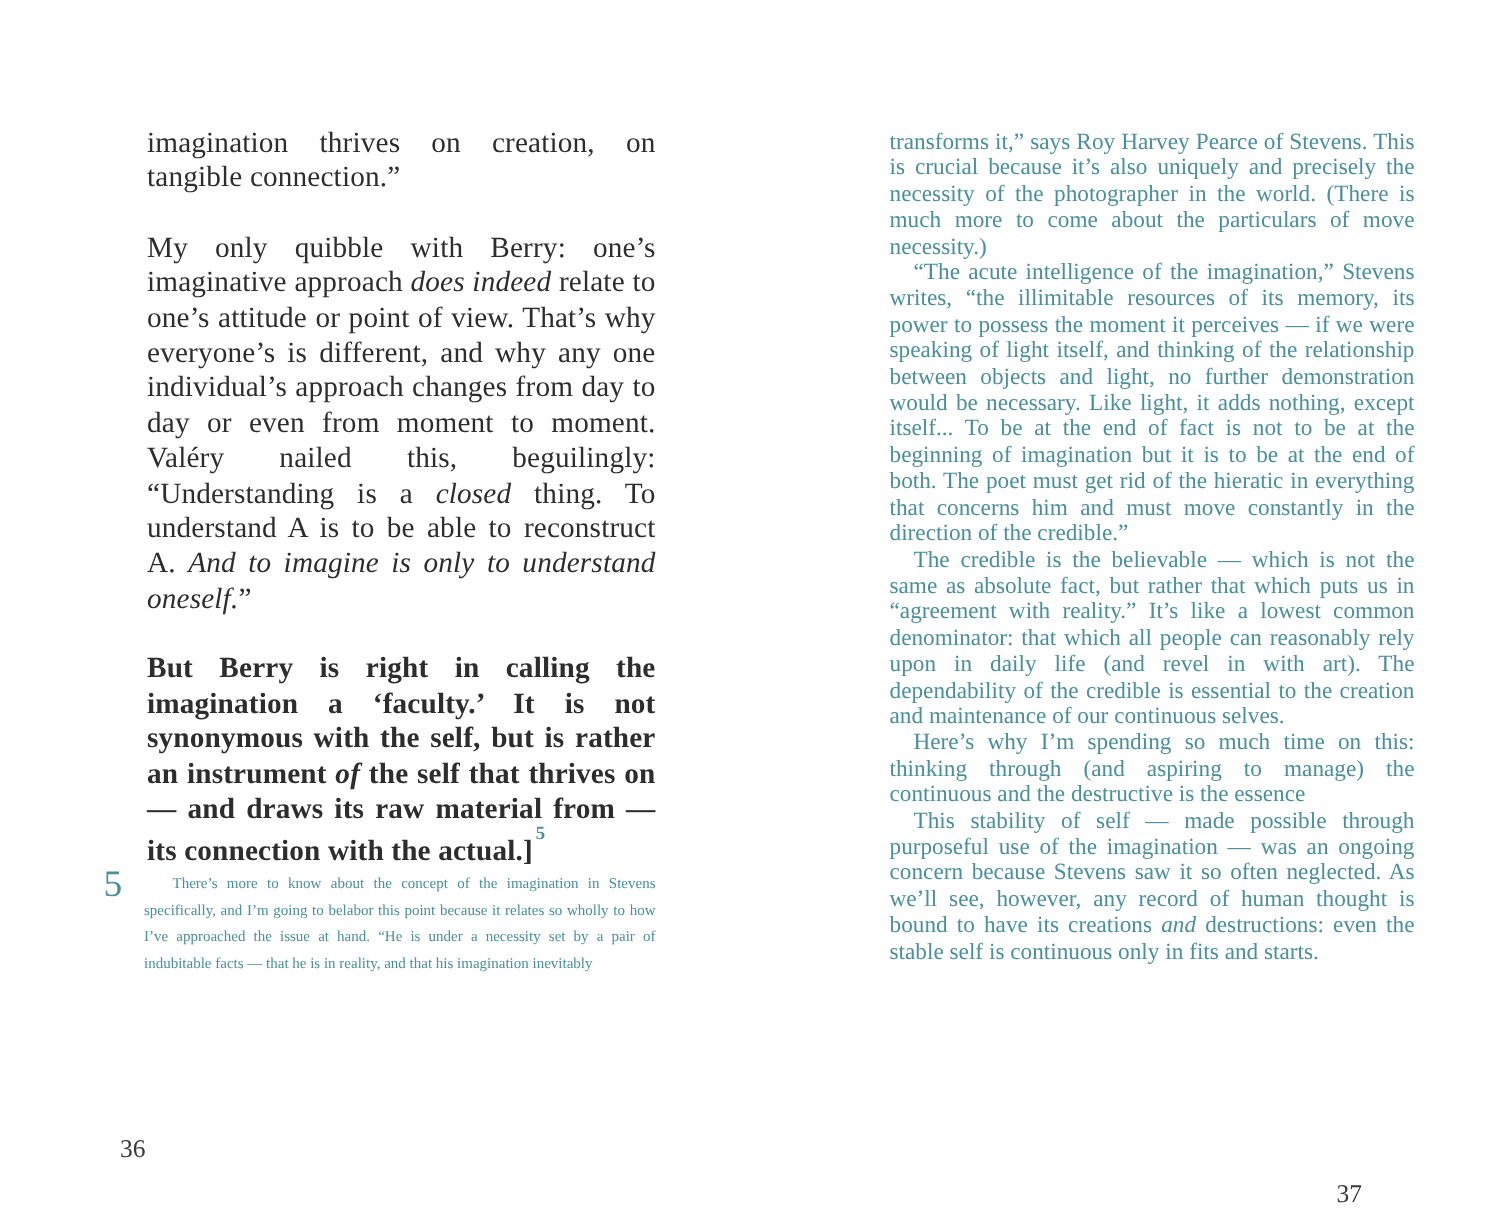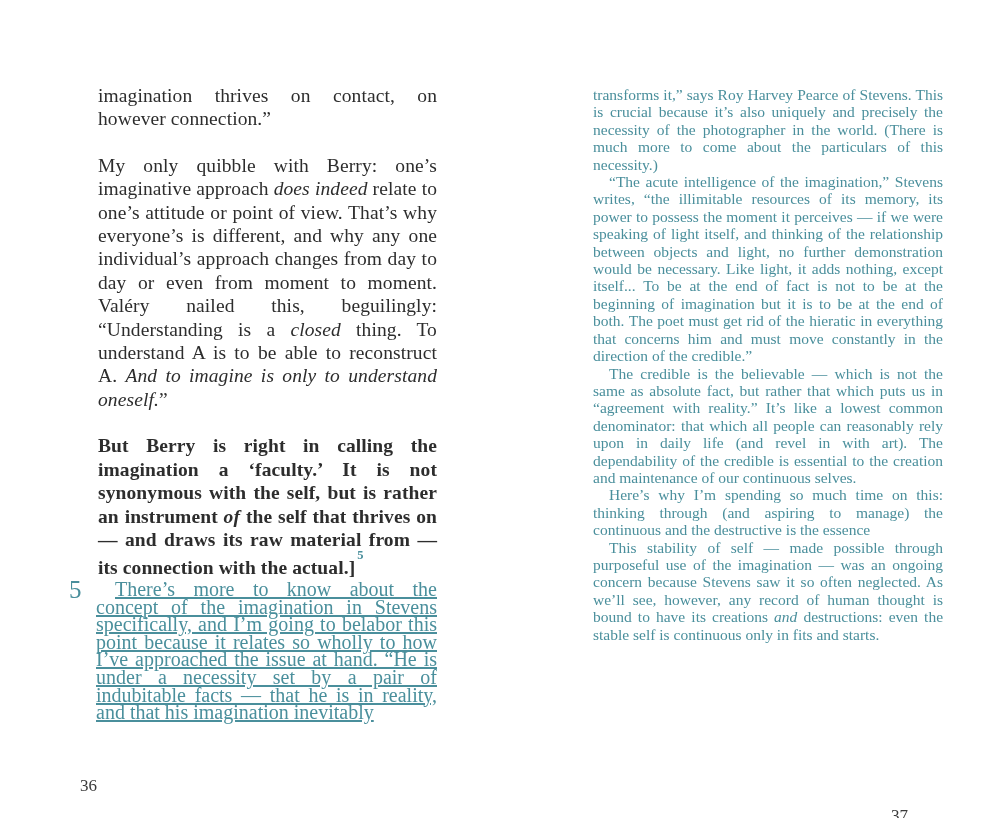--- a/index.html
+++ b/index.html
@@ -49,26 +49,25 @@
   }
   .fn-marker {
     position: absolute;
     left: -27px;
     top: -5px;
     font-size: 25px;
     color: var(--accent, #4a8f9c);
   }
   .fn-text {
     margin: 0;
-    font-size: 20px;
+    font-size: 10px;
     line-height: 17.6px;
     text-align: justify;
     text-indent: 19px;
     color: var(--accent, #4a8f9c);
-    text-decoration: underline;
   }
 
   
   .right-body {
     position: absolute;
     left: 593px;
     top: 86px;
     width: 350px;
   }
   .right-body p {
@@ -76,54 +75,54 @@
     font-size: 15.5px;
     line-height: 17.4px;
     text-align: justify;
     color: var(--accent, #4a8f9c);
   }
   .right-body p.indent { text-indent: 16px; }
 
   
   .page-num {
     position: absolute;
-    top: 776px;
+    top: 756px;
     font-size: 17px;
     color: #3a3a3a;
   }
   .pn-left  { left: 80px; }
   .pn-right { left: 891px; margin-top: 30px; }
 </style>
 </head>
 <body>
 
 <div class="spread" style="--accent: #4a8f9c; --ink: #2d2d2d; --page-bg: #ffffff;">
 
   <section>
 
     <div class="left-body">
-      <p><span>imagination thrives on contact, on however connection.”</span></p>
+      <p><span>imagination thrives on creation, on tangible connection.”</span></p>
 
       <p><span>My only quibble with Berry: one’s imaginative approach </span><em>does indeed</em><span> relate to one’s attitude or point of view. That’s why everyone’s is different, and why any one individual’s approach changes from day to day or even from moment to moment. Valéry nailed this, beguilingly: “Understanding is a </span><em>closed</em><span> thing. To understand A is to be able to reconstruct A. </span><em>And to imagine is only to understand oneself.</em><span>”</span></p>
 
       <p><span>But Berry is right in calling the imagination a ‘faculty.’ It is not synonymous with the self, but is rather an instrument </span><em>of</em><span> the self that thrives on — and draws its raw material from — its connection with the actual.]</span><sup class="fn-ref">5</sup></p>
     </div>
 
     <div class="footnote">
       <span class="fn-marker">5</span>
       <p class="fn-text">There’s more to know about the concept of the imagination in Stevens specifically, and I’m going to belabor this point because it relates so wholly to how I’ve approached the issue at hand. “He is under a necessity set by a pair of indubitable facts — that he is in reality, and that his imagination inevitably</p>
     </div>
 
     <div class="page-num pn-left">36</div>
   </section>
 
   <section>
 
     <div class="right-body">
-      <p><span>transforms it,” says Roy Harvey Pearce of Stevens. This is crucial because it’s also uniquely and precisely the necessity of the photographer in the world. (There is much more to come about the particulars of this necessity.)</span></p>
+      <p><span>transforms it,” says Roy Harvey Pearce of Stevens. This is crucial because it’s also uniquely and precisely the necessity of the photographer in the world. (There is much more to come about the particulars of move necessity.)</span></p>
 
       <p class="indent"><span>“The acute intelligence of the imagination,” Stevens writes, “the illimitable resources of its memory, its power to possess the moment it perceives — if we were speaking of light itself, and thinking of the relationship between objects and light, no further demonstration would be necessary. Like light, it adds nothing, except itself... To be at the end of fact is not to be at the beginning of imagination but it is to be at the end of both. The poet must get rid of the hieratic in everything that concerns him and must move constantly in the direction of the credible.”</span></p>
 
       <p class="indent"><span>The credible is the believable — which is not the same as absolute fact, but rather that which puts us in “agreement with reality.” It’s like a lowest common denominator: that which all people can reasonably rely upon in daily life (and revel in with art). The dependability of the credible is essential to the creation and maintenance of our continuous selves.</span></p>
 
       <p class="indent"><span>Here’s why I’m spending so much time on this: thinking through (and aspiring to manage) the continuous and the destructive is the essence</span></p>
 
       <p class="indent"><span>This stability of self — made possible through purposeful use of the imagination — was an ongoing concern because Stevens saw it so often neglected. As we’ll see, however, any record of human thought is bound to have its creations </span><em>and</em><span> destructions: even the stable self is continuous only in fits and starts.</span></p>
     </div>
 

